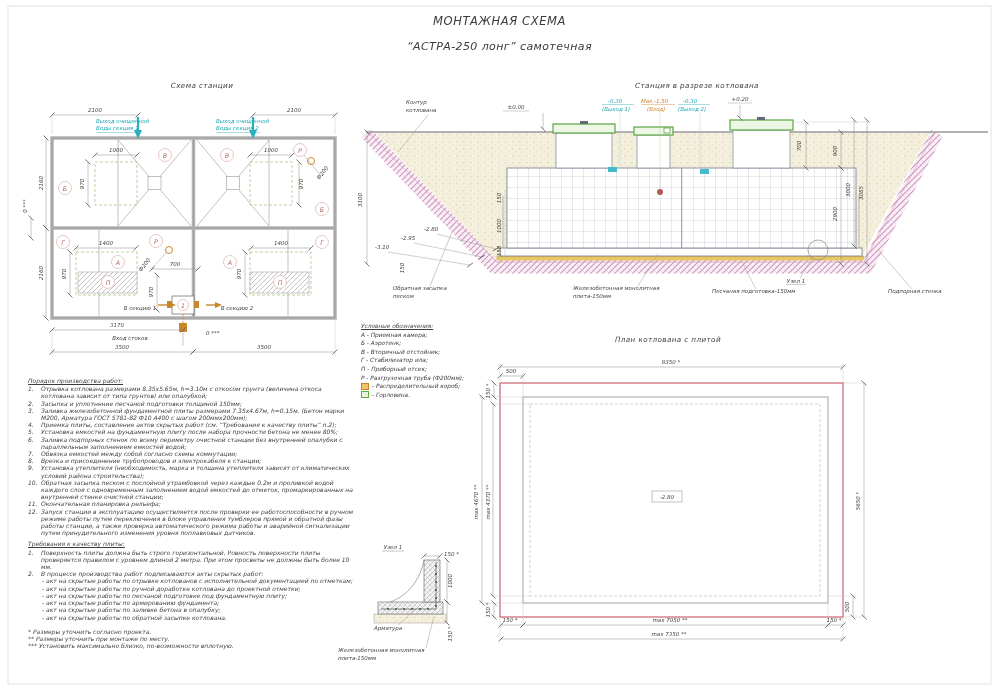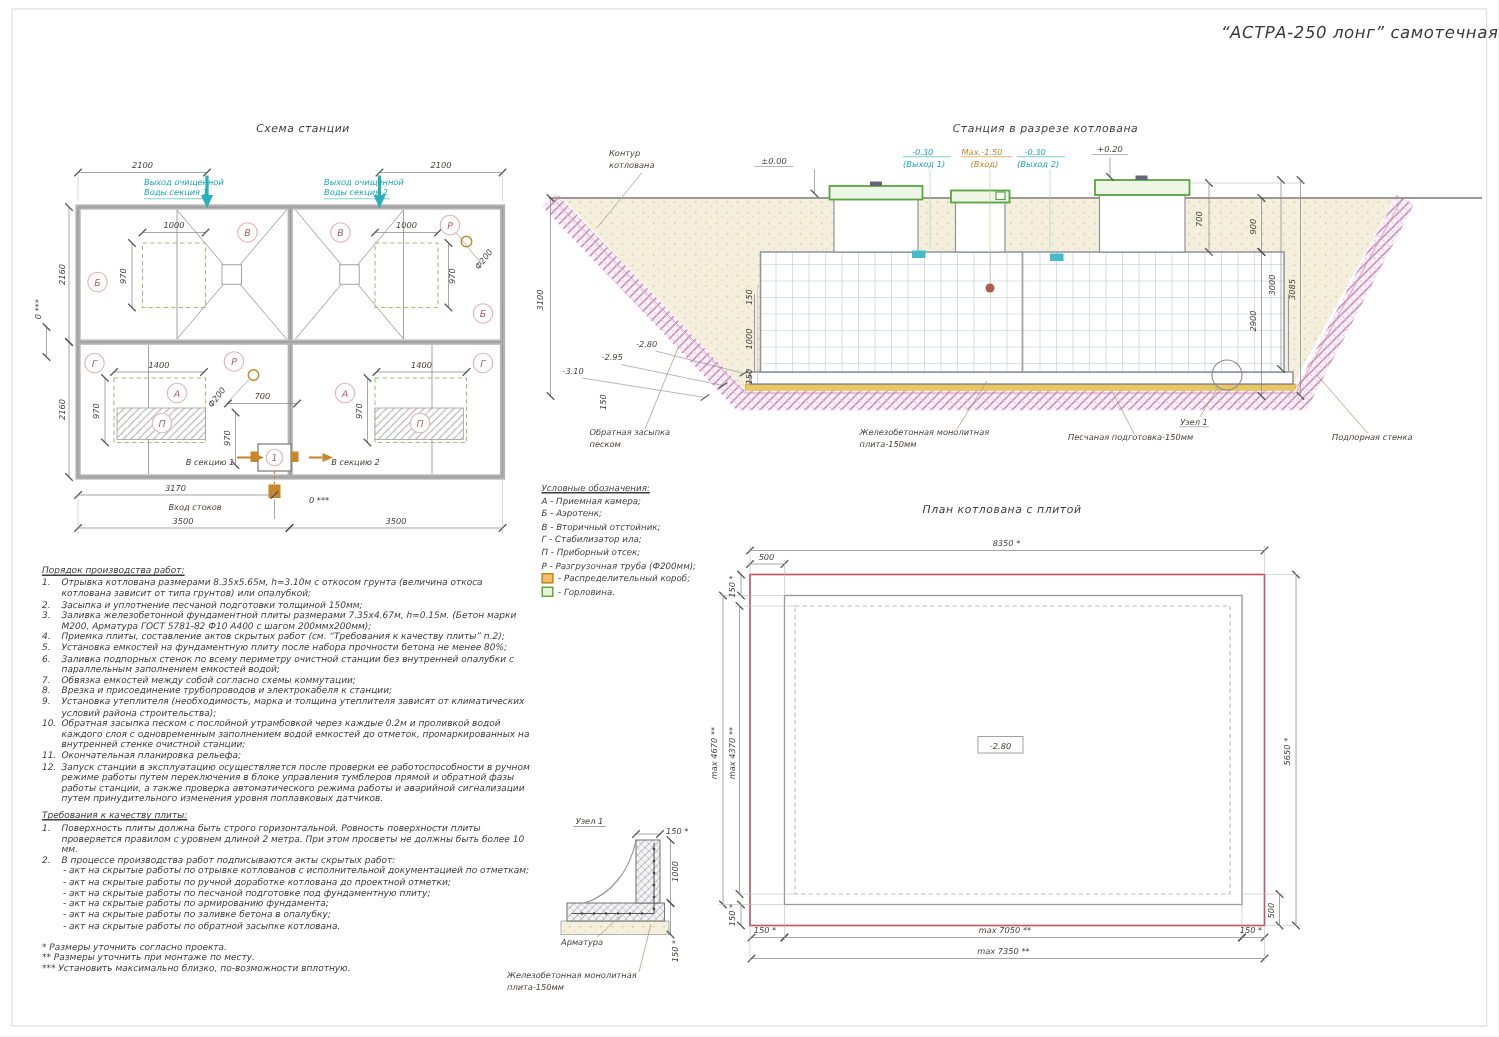--- a/index.html
+++ b/index.html
@@ -2,21 +2,21 @@
 <html><head>
 <meta charset="utf-8">
 <style>
   html,body{margin:0;padding:0;background:#e9e9e9;}
   .page{position:relative;width:999px;height:691px;background:#fff;margin:0 auto;overflow:hidden;
         font-family:"DejaVu Sans",sans-serif;}
   .abs{position:absolute;}
   
   .title{left:0;top:14px;width:999px;text-align:center;font-style:italic;color:#3a3a3a;}
   .title .t1{font-size:11.5px;letter-spacing:.6px;}
-  .title .t2{font-size:11px;letter-spacing:.4px;margin-top:1px;text-align:right;}
+  .title .t2{font-size:11px;letter-spacing:.4px;margin-top:12px;}
   
   .txtcol{left:28px;top:377px;width:328px;font-style:italic;font-size:6px;line-height:7.2px;color:#3d3d3d;}
   .txtcol .hd{text-decoration:underline;margin-bottom:1px;}
   .item{display:flex;}
   .item .n{flex:none;width:13px;}
   .item .t{flex:1;}
   .acts{padding-left:14px;}
   .gap4{height:4px;}.gap8{height:7px;}
   
   .legend{left:361px;top:322px;width:150px;font-style:italic;font-size:5.8px;line-height:8.6px;color:#3d3d3d;}
@@ -404,20 +404,21 @@
     <text class="d" transform="rotate(-90 452 634)" x="452" y="634">150 *</text>
     <text class="d st" x="374" y="630">Арматура</text>
     <path class="ldr" d="M398,625 L414,610"></path>
     <text class="d st" x="338" y="652">Железобетонная монолитная</text>
     <text class="d st" x="338" y="660">плита-150мм</text>
     <path class="ldr" d="M426,648 L434,616"></path>
   </g>
 </svg>
 
 <div class="abs title">
+  <div class="t1">МОНТАЖНАЯ СХЕМА</div>
   <div class="t2">“АСТРА-250 лонг” самотечная</div>
 </div>
 
 <div class="abs legend">
   <div class="hd">Условные обозначения:</div>
   <div>А  -  Приемная камера;</div>
   <div>Б  -  Аэротенк;</div>
   <div>В  -  Вторичный отстойник;</div>
   <div>Г  -  Стабилизатор ила;</div>
   <div>П  -  Приборный отсек;</div>

